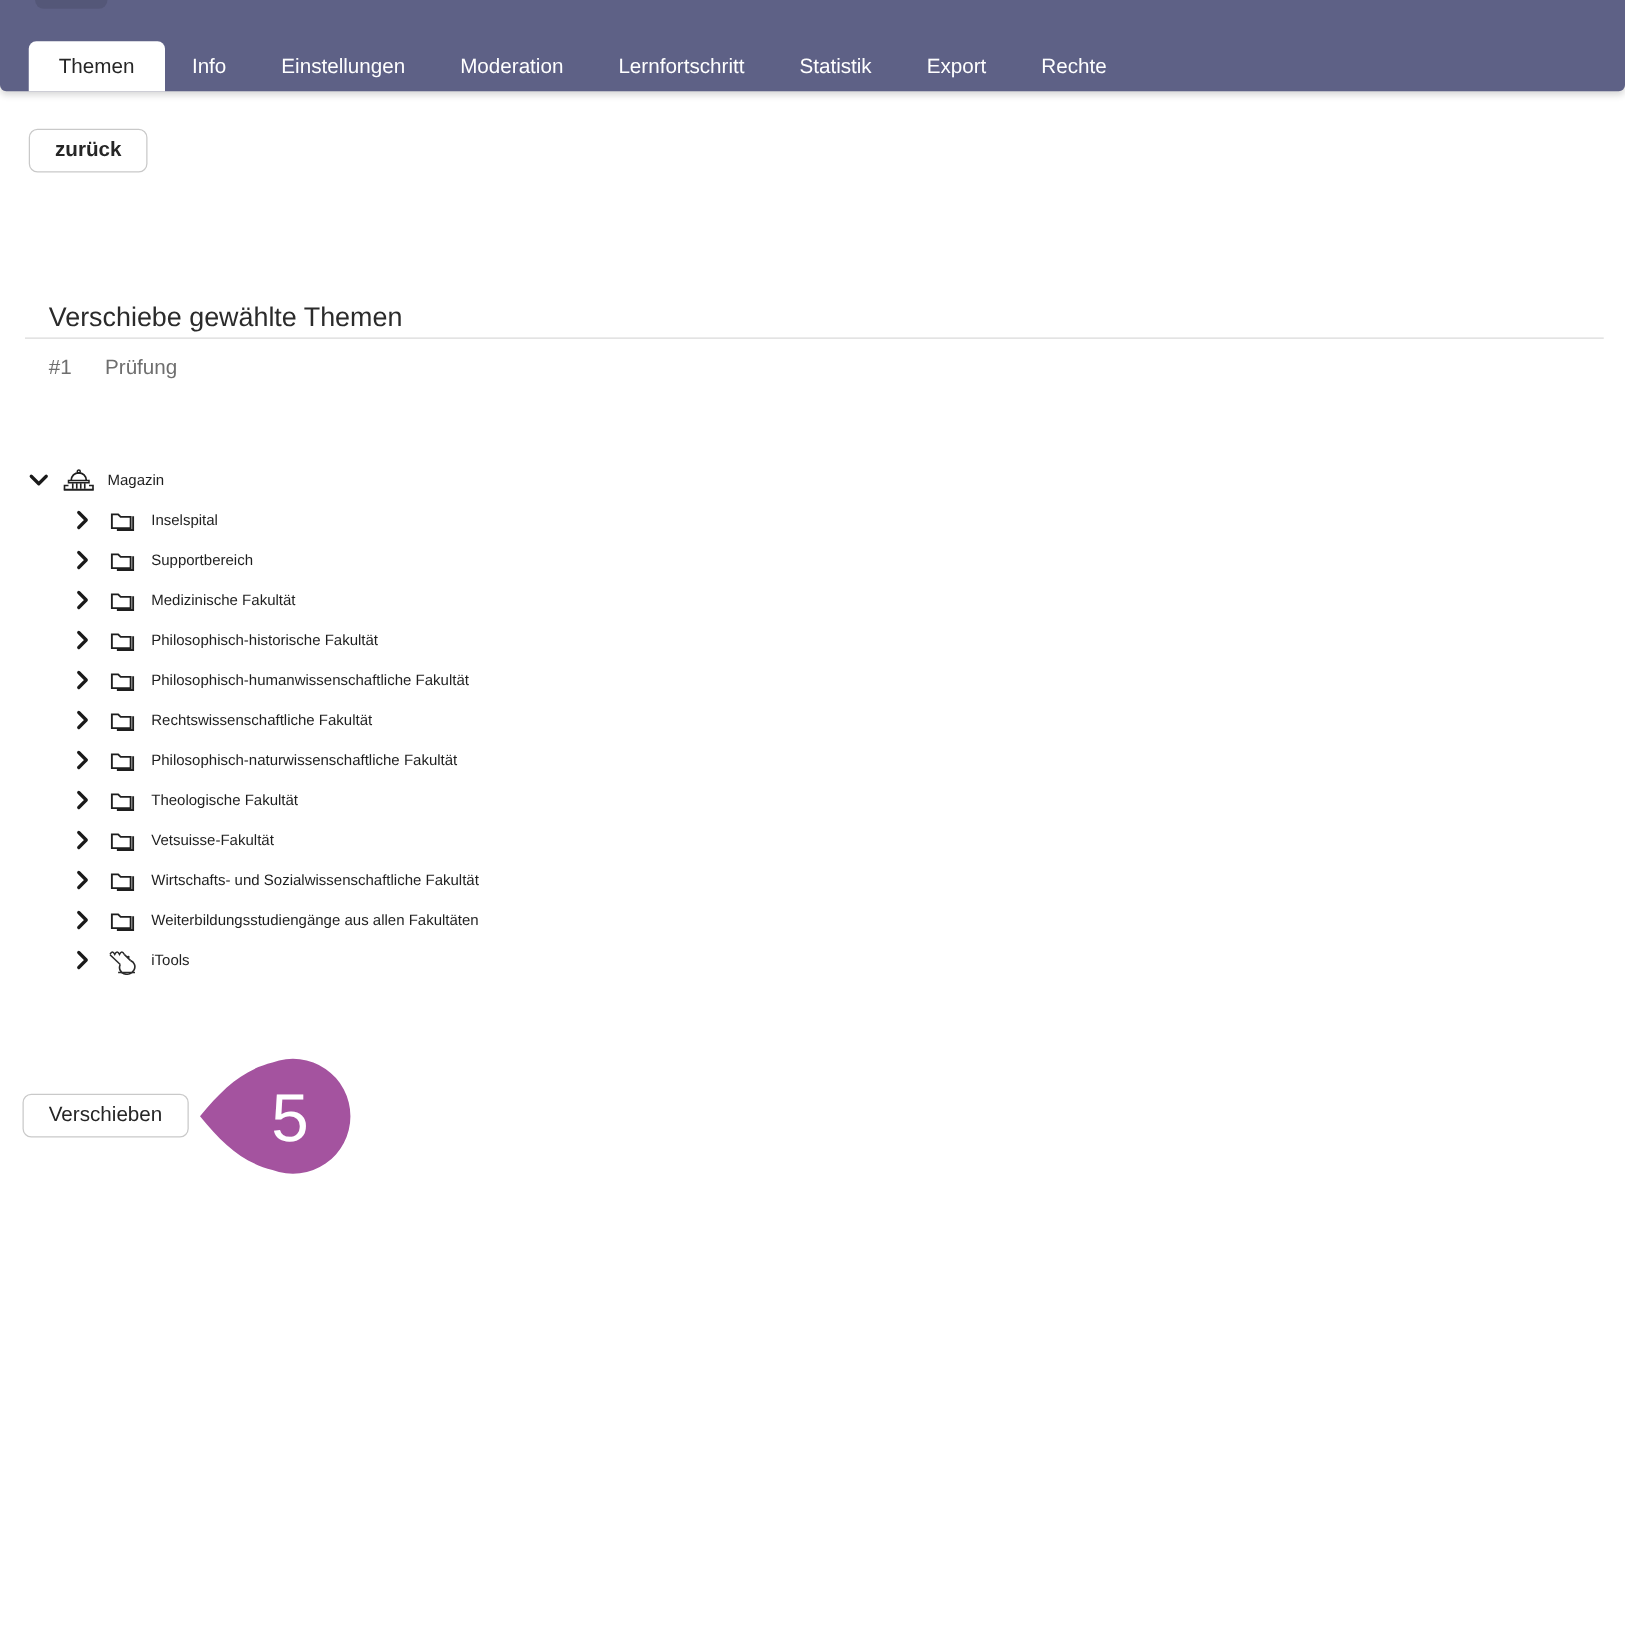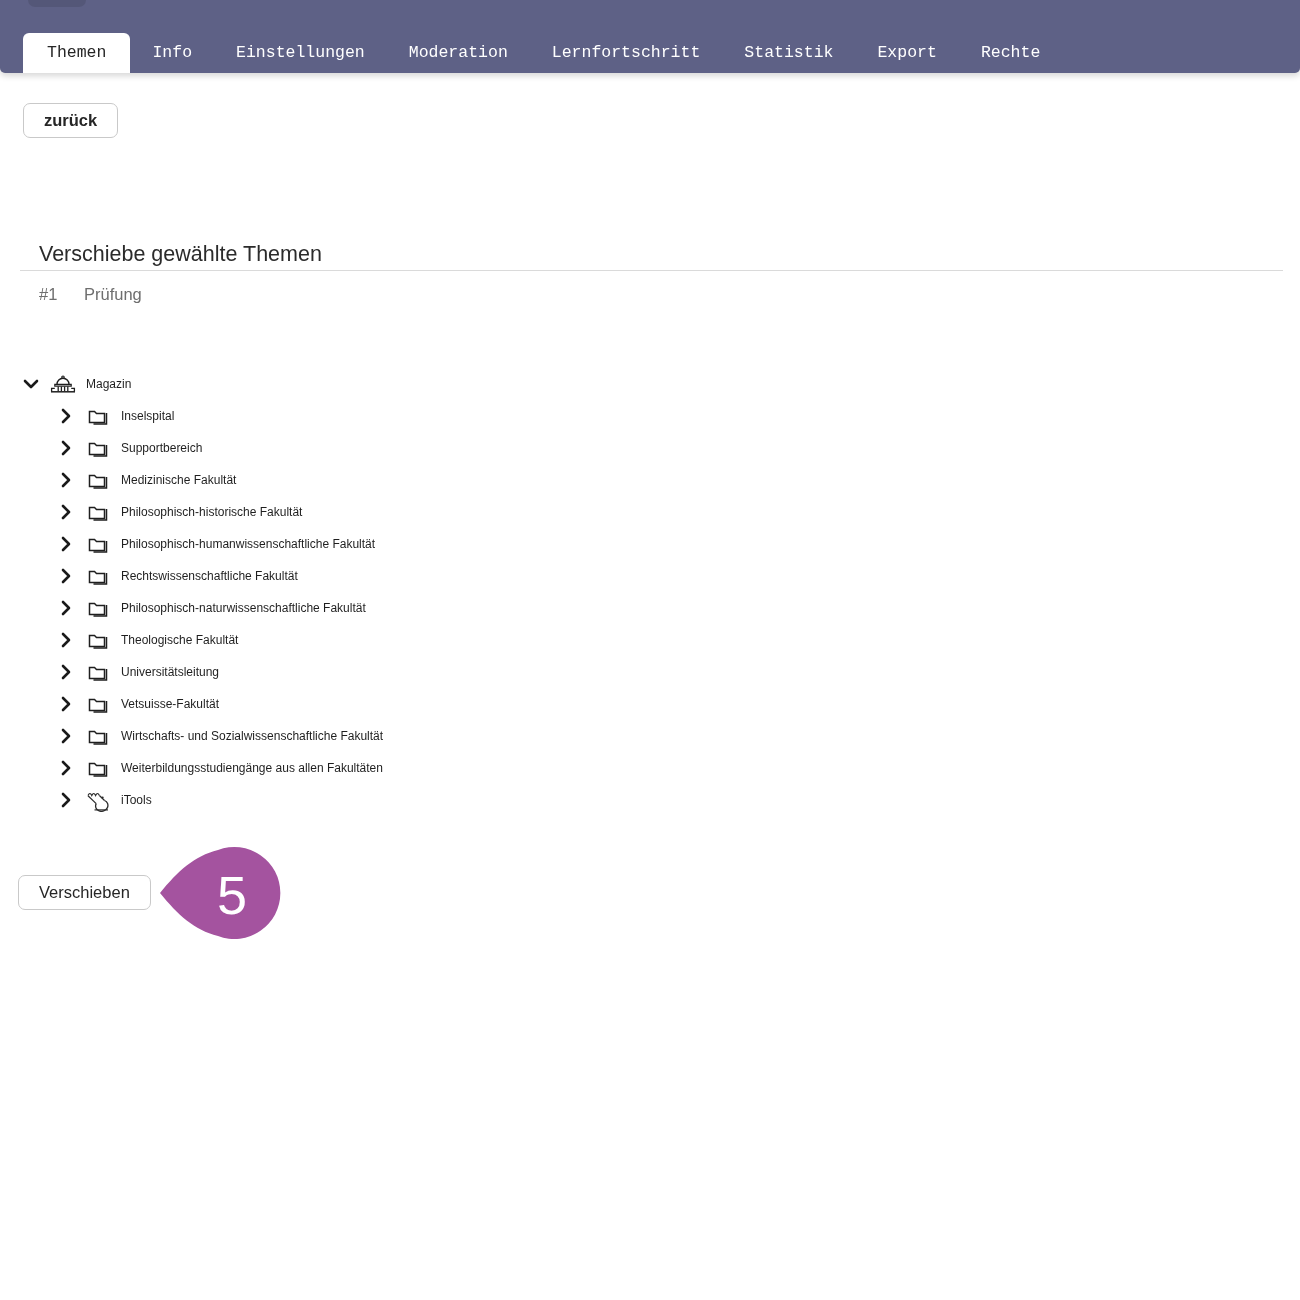--- a/index.html
+++ b/index.html
@@ -19,21 +19,21 @@
   }
   .header-remnant {
     position:absolute; top:0; left:28px; width:58px; height:7px;
     background:rgba(0,0,0,0.10); border-radius:0 0 7px 7px;
   }
   .tabs {
     position:absolute; left:23px; bottom:0; display:flex; align-items:flex-end;
   }
   .tab {
     height:40px; line-height:40px; padding:0 22px;
-    color:#ffffff; font-size:16.5px; white-space:nowrap; cursor:pointer;font-family:Liberation Mono, monospace;
+    color:#ffffff; font-size:16.5px; white-space:nowrap; cursor:pointer;
   }
   .tab.active {
     background:#ffffff; color:#262626;
     border-radius:6px 6px 0 0; padding:0 24px;
   }
 
   
   .btn {
     display:inline-block; background:#ffffff; border:1px solid #c9c9c9;
     border-radius:7px; font-size:16.5px; color:#262626;
@@ -254,33 +254,20 @@
         </svg>
       </span>
     <span class="node-icon">
         <svg width="20" height="18">
           <use href="#ico-folder"></use>
         </svg>
       </span>
     <span class="tree-label">Theologische Fakultät</span>
   </div>
 
-  <div class="tree-row child">
-    <span class="expander">
-        <svg width="18" height="18">
-          <use href="#chev-right"></use>
-        </svg>
-      </span>
-    <span class="node-icon">
-        <svg width="20" height="18">
-          <use href="#ico-folder"></use>
-        </svg>
-      </span>
-    <span class="tree-label">Universitätsleitung</span>
-  </div>
 
   <div class="tree-row child">
     <span class="expander">
         <svg width="18" height="18">
           <use href="#chev-right"></use>
         </svg>
       </span>
     <span class="node-icon">
         <svg width="20" height="18">
           <use href="#ico-folder"></use>

